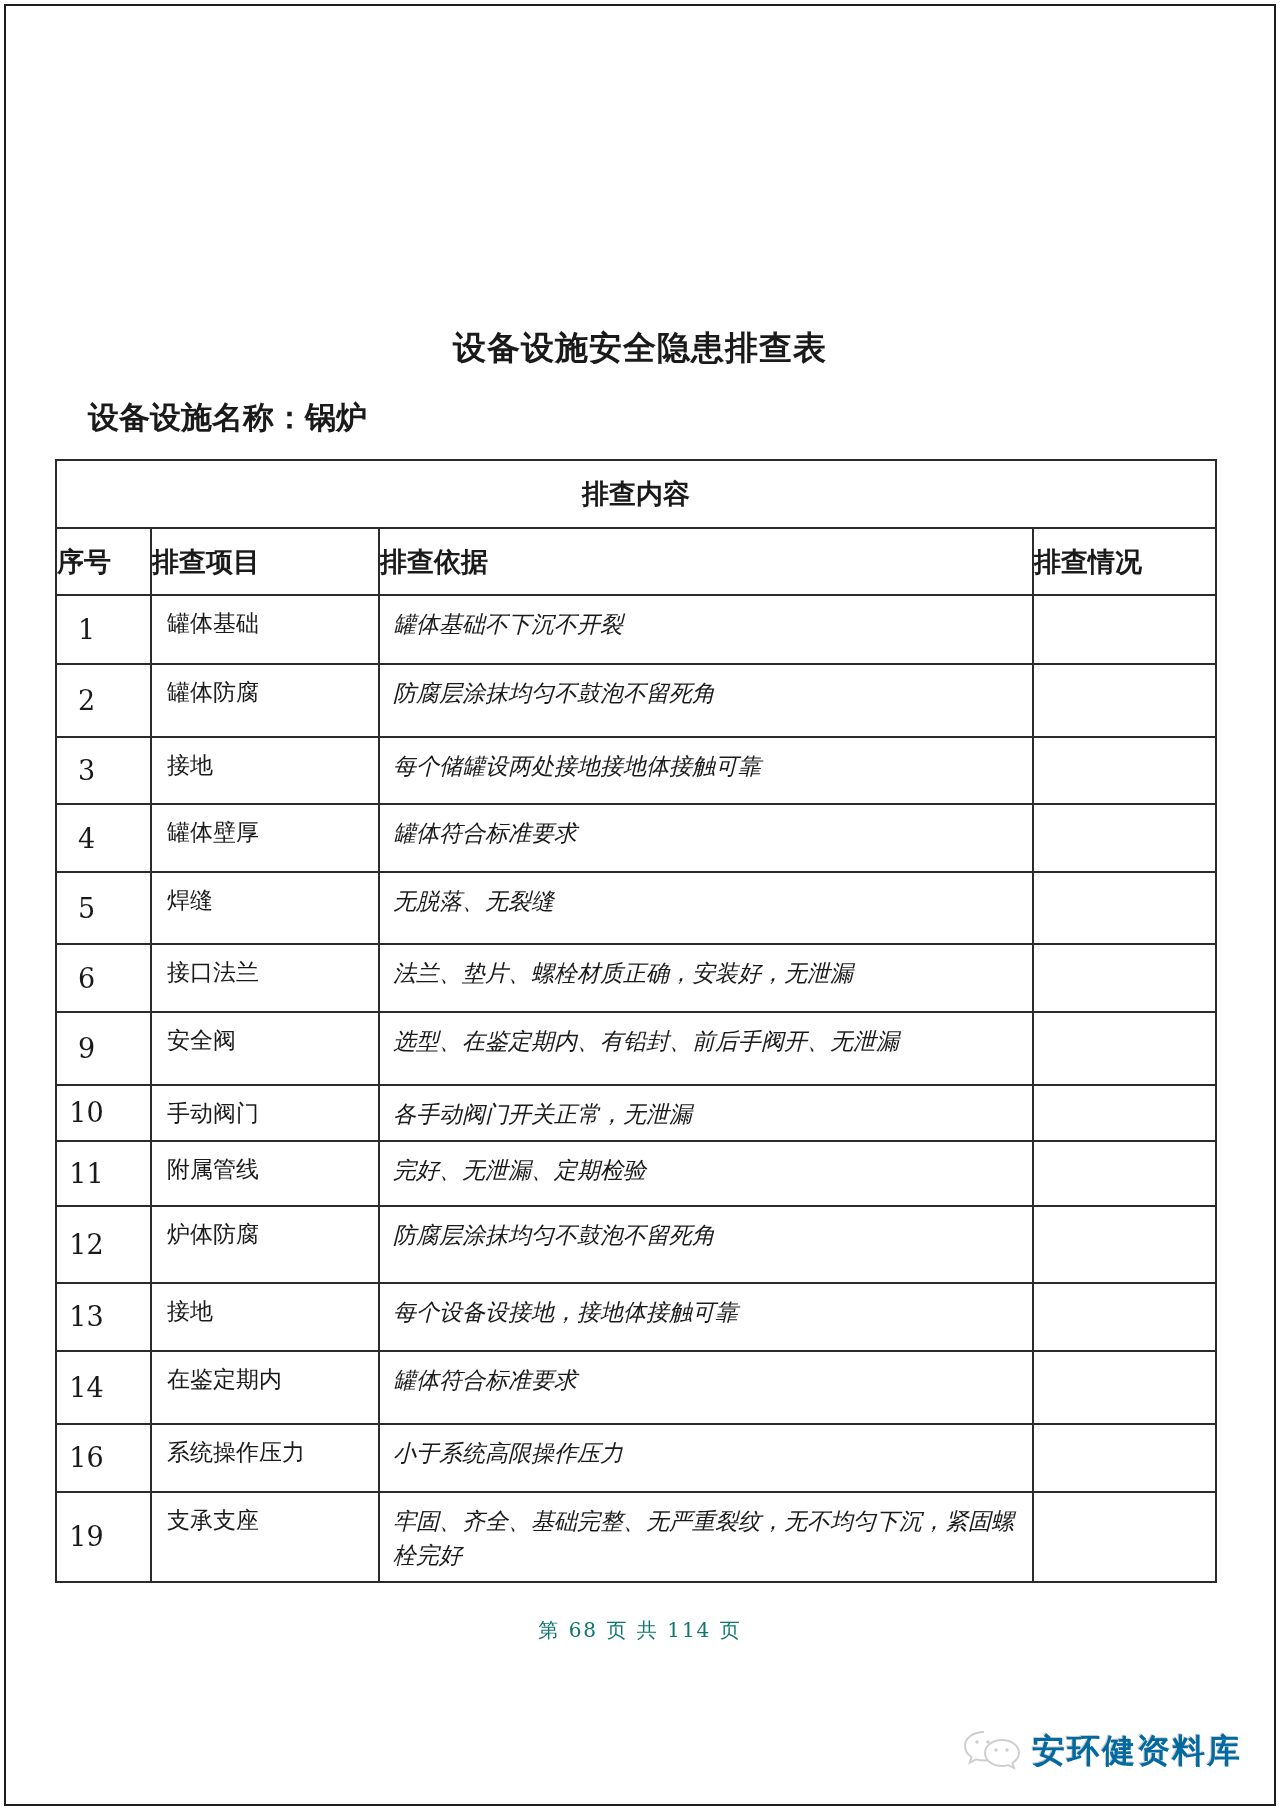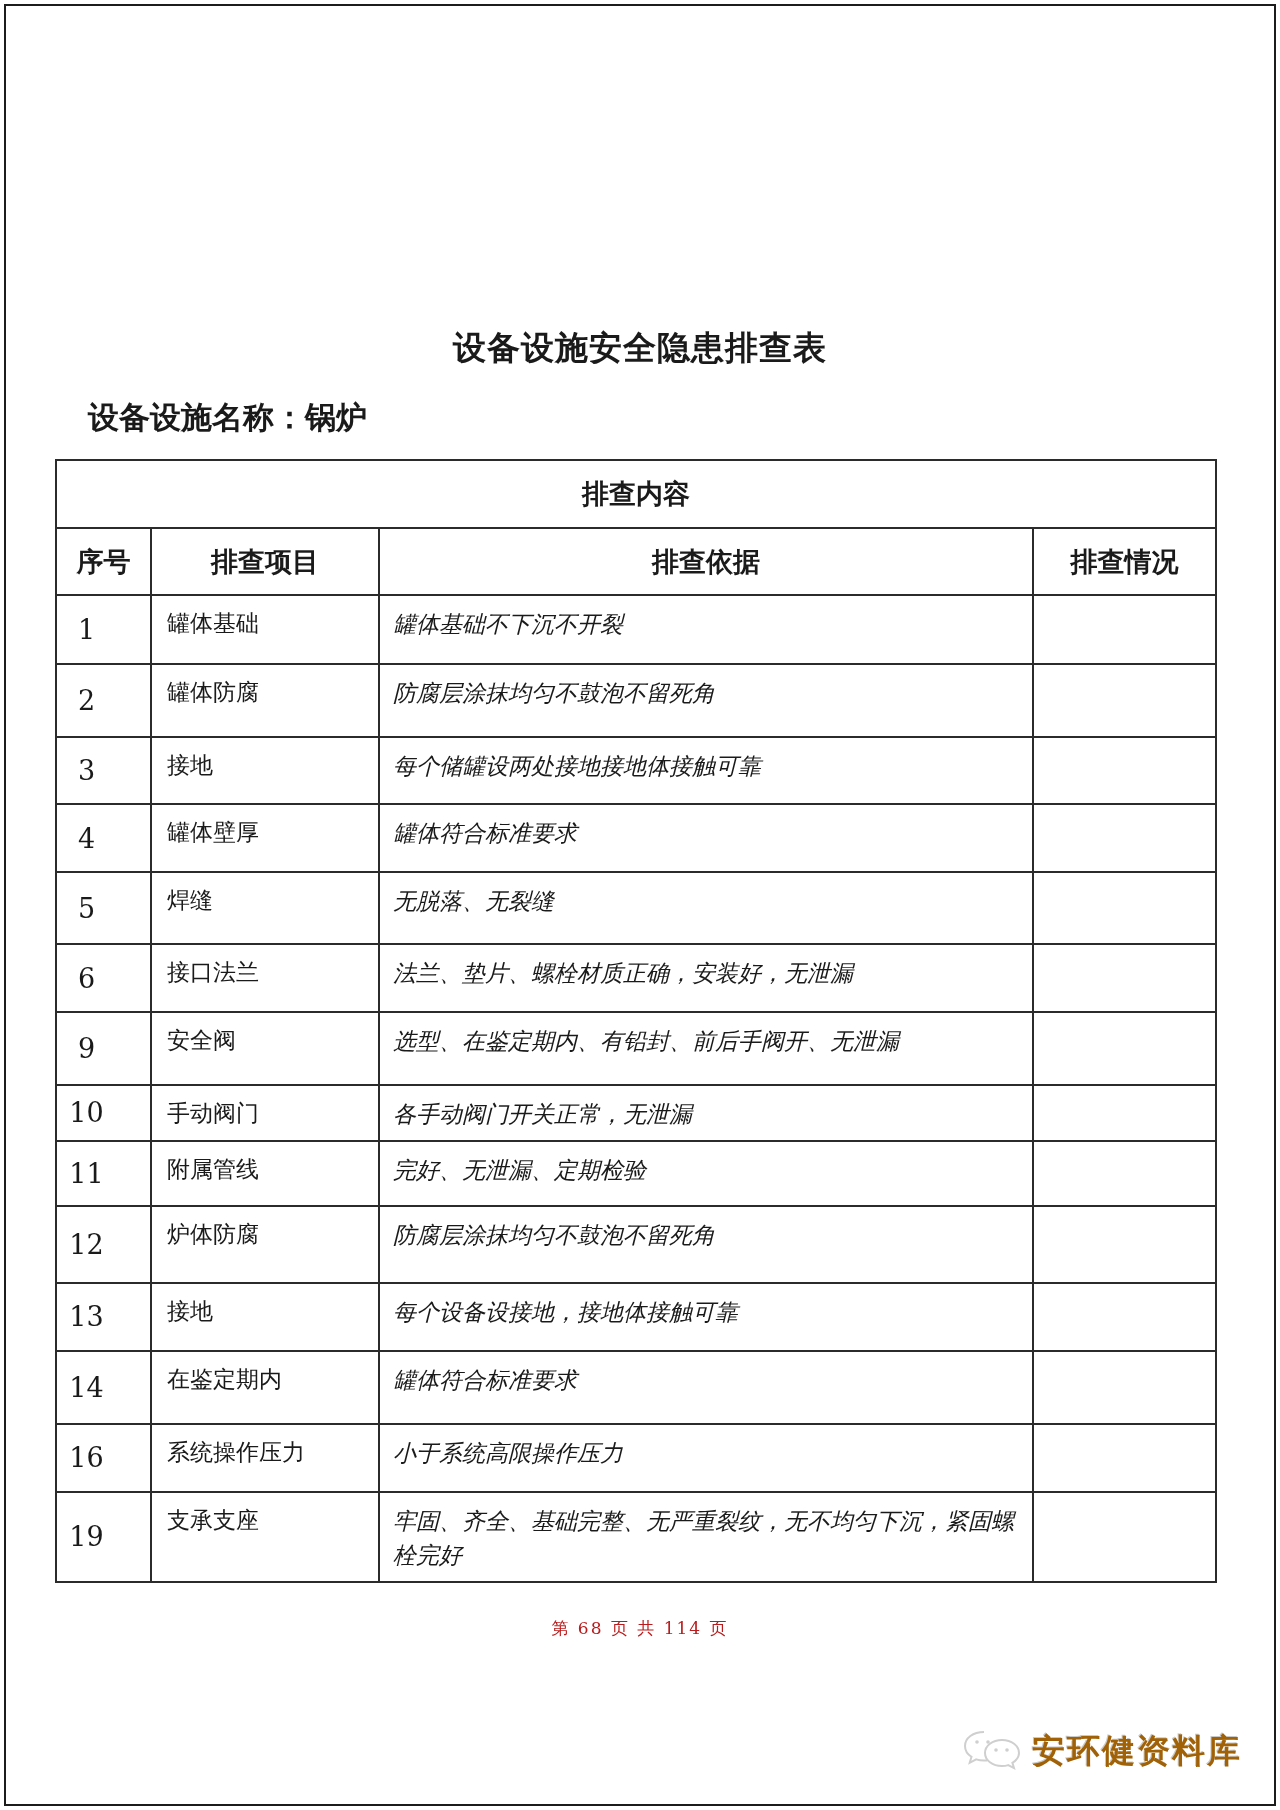--- a/index.html
+++ b/index.html
@@ -48,21 +48,21 @@
   }
   .section-header-cell {
     height: 68px;
     text-align: center;
     vertical-align: middle;
     font-size: 27px;
     font-weight: bold;
   }
   .col-header {
     height: 67px;
-    text-align: center;
+    text-align: left;
     vertical-align: middle;
     font-size: 27px;
     font-weight: bold;
   }
   td.no-cell {
     text-align: center;
     vertical-align: middle;
     padding-right: 34px;
     font-size: 27px;
   }
@@ -76,36 +76,36 @@
     vertical-align: top;
     padding: 11px 10px 8px 13px;
     font-size: 23px;
     line-height: 1.5;
     font-style: italic;
   }
   td.status-cell { vertical-align: middle; }
   .page-footer {
     margin-top: 34px;
     text-align: center;
-    font-size: 17px;
-    color: #b91c1c;
+    font-size: 20px;
+    color: #0f766e;
     letter-spacing: 2px;
   }
   .watermark {
     position: absolute;
     right: 38px;
     top: 1728px;
     display: flex;
     align-items: center;
     gap: 8px;
   }
   .watermark-text {
     font-size: 33px;
     font-weight: bold;
-    color: #a16207;
+    color: #0369a1;
     text-shadow: 1px 1px 0 #ffffff, -1px -1px 0 #c9c9c9;
     letter-spacing: 2px;
     font-family: Liberation Sans, sans-serif;
   }
   .wechat-icon { display: block; }
 </style>
 </head>
 <body>
 
 <div class="page">

